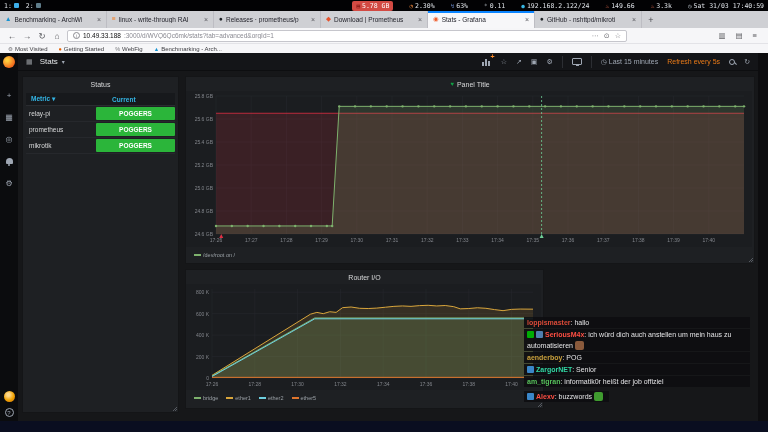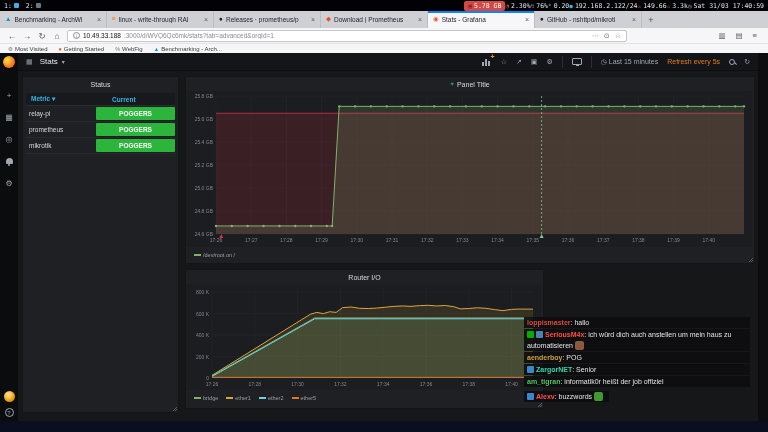--- a/index.html
+++ b/index.html
@@ -7,21 +7,21 @@
   body { font-family:"Liberation Sans", sans-serif; background:#0a0d1e; }
   .screen { position:relative; width:768px; height:432px; background:#0a0d1e; }
 
   
   .statusbar { position:absolute; left:0; top:0; width:768px; height:11px;
     background:#020204; color:#dfe3e8; display:flex; align-items:center;
     font-family:"DejaVu Sans Mono", monospace; font-size:6.5px; padding:0 4px; }
   .ws { display:flex; gap:7px; }
   .ws-item { display:flex; align-items:center; gap:2px; }
   .ws-dot { width:5px; height:5px; border-radius:1px; display:inline-block; }
-  .modules { margin-left:auto; display:flex; gap:0; align-items:center; }
+  .modules { margin-left:auto; display:flex; gap:16px; align-items:center; }
   .module { display:flex; align-items:center; gap:2px; white-space:nowrap; }
   .module.bg { padding:0 4px; border-radius:2px; height:10px; }
   .module .mi { font-size:6px; }
 
   
   .browser { position:absolute; left:0; top:11px; width:768px; }
   .tabbar { display:flex; height:17px; background:#cfd0d4; align-items:stretch; }
   .tab { width:107px; display:flex; align-items:center; padding:0 5px; font-size:6.5px;
     color:#24242c; border-right:1px solid #bdbdc3; position:relative; }
   .tab.active { background:#f7f7f9; }
@@ -141,25 +141,25 @@
         <span class="module bg" style="background: rgb(210, 74, 67); color: rgb(255, 255, 255);">
           <span class="mi" style="color: rgb(122, 18, 15);">▤</span>
           <span>5.78 GB</span>
         </span>
         <span class="module">
           <span class="mi" style="color: rgb(232, 131, 58);">◔</span>
           <span>2.30%</span>
         </span>
         <span class="module">
           <span class="mi" style="color: rgb(106, 137, 201);">↯</span>
-          <span>76%</span>
+          <span>63%</span>
         </span>
         <span class="module">
           <span class="mi" style="color: rgb(154, 160, 166);">*</span>
-          <span>0.20</span>
+          <span>0.11</span>
         </span>
         <span class="module">
           <span class="mi" style="color: rgb(55, 182, 226);">●</span>
           <span>192.168.2.122/24</span>
         </span>
         <span class="module">
           <span class="mi" style="color: rgb(224, 106, 79);">♨</span>
           <span>149.66</span>
         </span>
         <span class="module">

